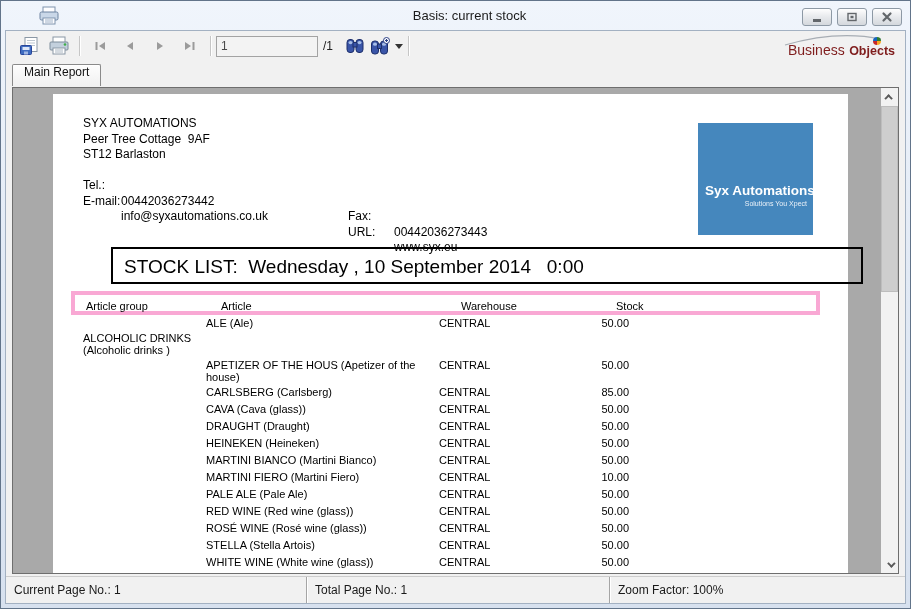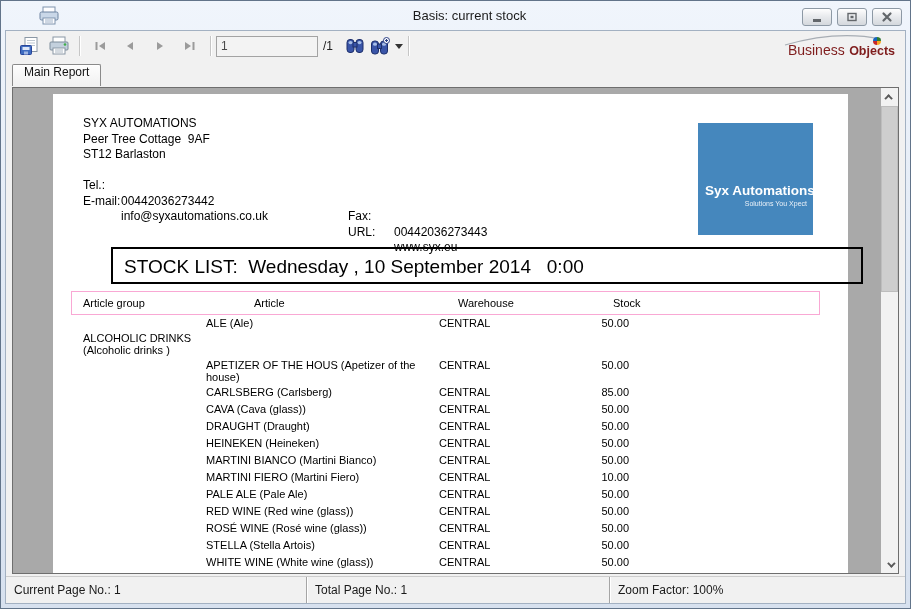--- a/index.html
+++ b/index.html
@@ -72,23 +72,23 @@
   .c-val2{position:absolute;left:311px;}
 
   .logo{position:absolute;left:645px;top:29px;width:115px;height:112px;}
   .logo-name{position:absolute;left:7px;right:5px;top:60px;color:#fff;font-weight:bold;
              font-size:13.5px;white-space:nowrap;}
   .logo-tag{position:absolute;right:6px;top:77px;color:#eaf1f8;font-size:7px;}
 
   .stockbox{position:absolute;left:18px;top:153px;width:752px;height:37px;border:2px solid #000;margin-left:40px;}
   .stocktitle{position:absolute;left:11px;top:7px;font-size:19px;color:#000;white-space:pre;}
 
-  .headerbox{position:absolute;left:18px;top:197px;width:749px;height:24px;border:1px solid #f9a8d4;padding-left:41px;}
+  .headerbox{position:absolute;left:18px;top:197px;width:749px;height:24px;border:4px solid #f9a8d4;padding-left:41px;}
   .hcell{position:absolute;top:5px;font-size:11px;}
-  .h-group{left:11px;} .h-article{left:146px;margin-left:36px;} .h-warehouse{left:386px;} .h-stock{left:541px;}
+  .h-group{left:11px;} .h-article{left:146px;} .h-warehouse{left:386px;} .h-stock{left:541px;}
 
   .tablerows{position:absolute;left:18px;top:223px;width:749px;}
   .trow{display:flex;margin-bottom:2px;font-size:11px;line-height:12.4px;}
   .cell-group{width:135px;padding-left:12px;flex:none;margin-top:15px;}
   .cell-article{width:233px;padding-right:7px;flex:none;}
   .cell-warehouse{width:155px;flex:none;}
   .cell-stock{width:35px;flex:none;text-align:right;}
 
   
   .statusbar{position:absolute;left:0;right:0;bottom:0;height:27px;background:#f1f1f1;

